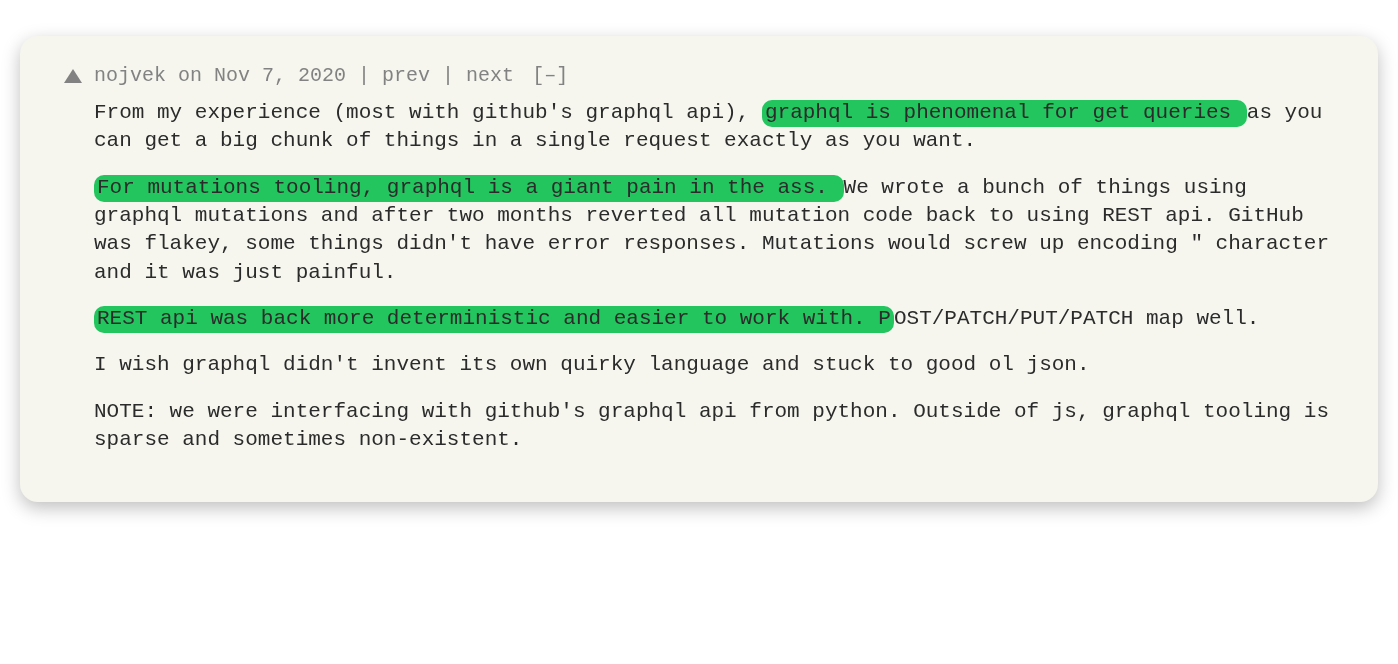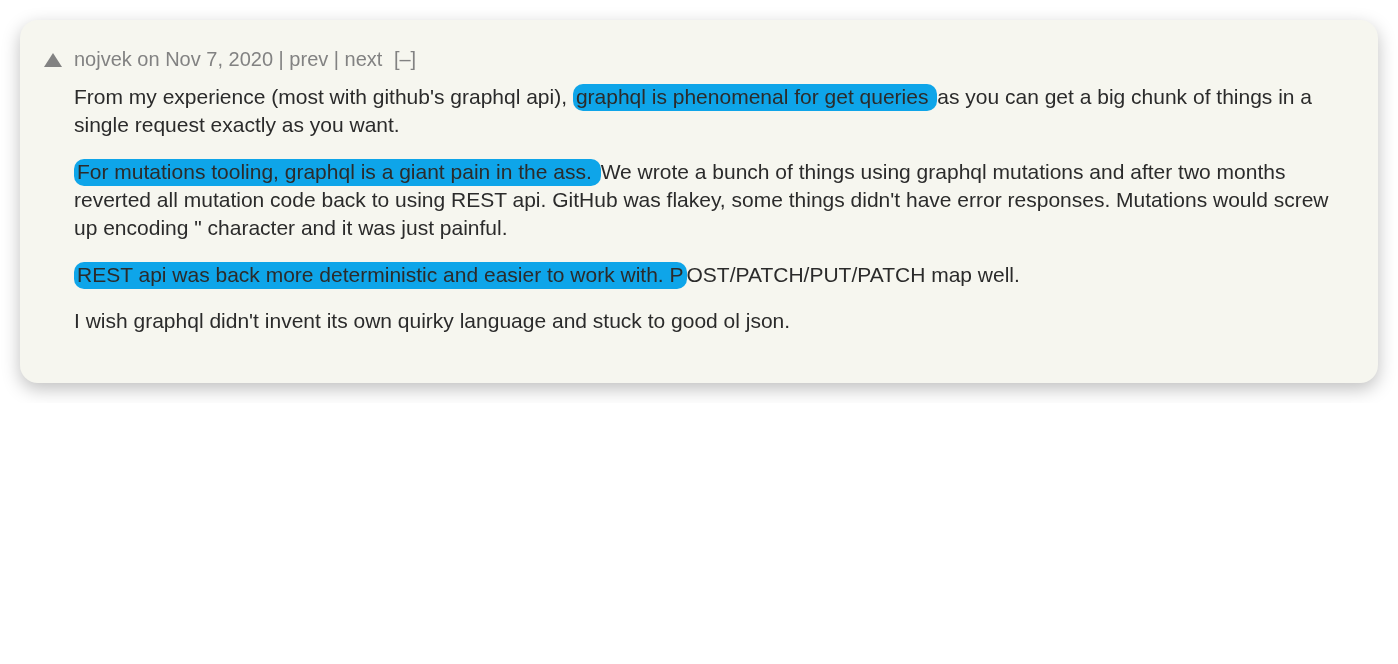--- a/index.html
+++ b/index.html
@@ -5,24 +5,25 @@
   * { box-sizing: border-box; }
   body {
     margin: 0;
     padding: 20px;
     background: #ffffff;
     font-family: Verdana, Geneva, sans-serif;
   }
   .card {
     background: #f6f6ef;
     border-radius: 18px;
-    padding: 28px 36px 30px 24px;
+    padding: 28px 36px 30px 44px;
     box-shadow: 0 6px 18px rgba(0,0,0,0.25);
     max-width: 1360px;
-    margin: 0 auto;
+    margin: 16px auto;
+    font-family: Liberation Mono, monospace;
   }
   .meta-row {
     display: flex;
     align-items: center;
     gap: 8px;
     color: #828282;
     font-size: 20px;
     margin-bottom: 12px;
   }
   .upvote {
@@ -44,21 +45,21 @@
   .body {
     margin-left: 30px;
     color: #2b2b2b;
     font-size: 21px;
     line-height: 1.35;
   }
   .body p {
     margin: 0 0 18px 0;
   }
   .hl {
-    background: #0ea5e9;
+    background: #22c55e;
     border-radius: 10px;
     padding: 1px 3px 3px 3px;
     box-decoration-break: clone;
     -webkit-box-decoration-break: clone;
   }
 </style>
 </head>
 <body>
 
 <div class="card">
@@ -74,14 +75,15 @@
     <p>
       <span>From my experience (most with github's graphql api), </span><span class="hl">graphql is phenomenal for get queries </span><span>as you can get a big chunk of things in a single request exactly as you want.</span>
     </p>
     <p>
       <span class="hl">For mutations tooling, graphql is a giant pain in the ass. </span><span>We wrote a bunch of things using graphql mutations and after two months reverted all mutation code back to using REST api. GitHub was flakey, some things didn't have error responses. Mutations would screw up encoding " character and it was just painful.</span>
     </p>
     <p>
       <span class="hl">REST api was back more deterministic and easier to work with. P</span><span>OST/PATCH/PUT/PATCH map well.</span>
     </p>
     <p>I wish graphql didn't invent its own quirky language and stuck to good ol json.</p>
+    <p>NOTE: we were interfacing with github's graphql api from python. Outside of js, graphql tooling is sparse and sometimes non-existent.</p>
   </div>
 </div>
 
 </body></html>

